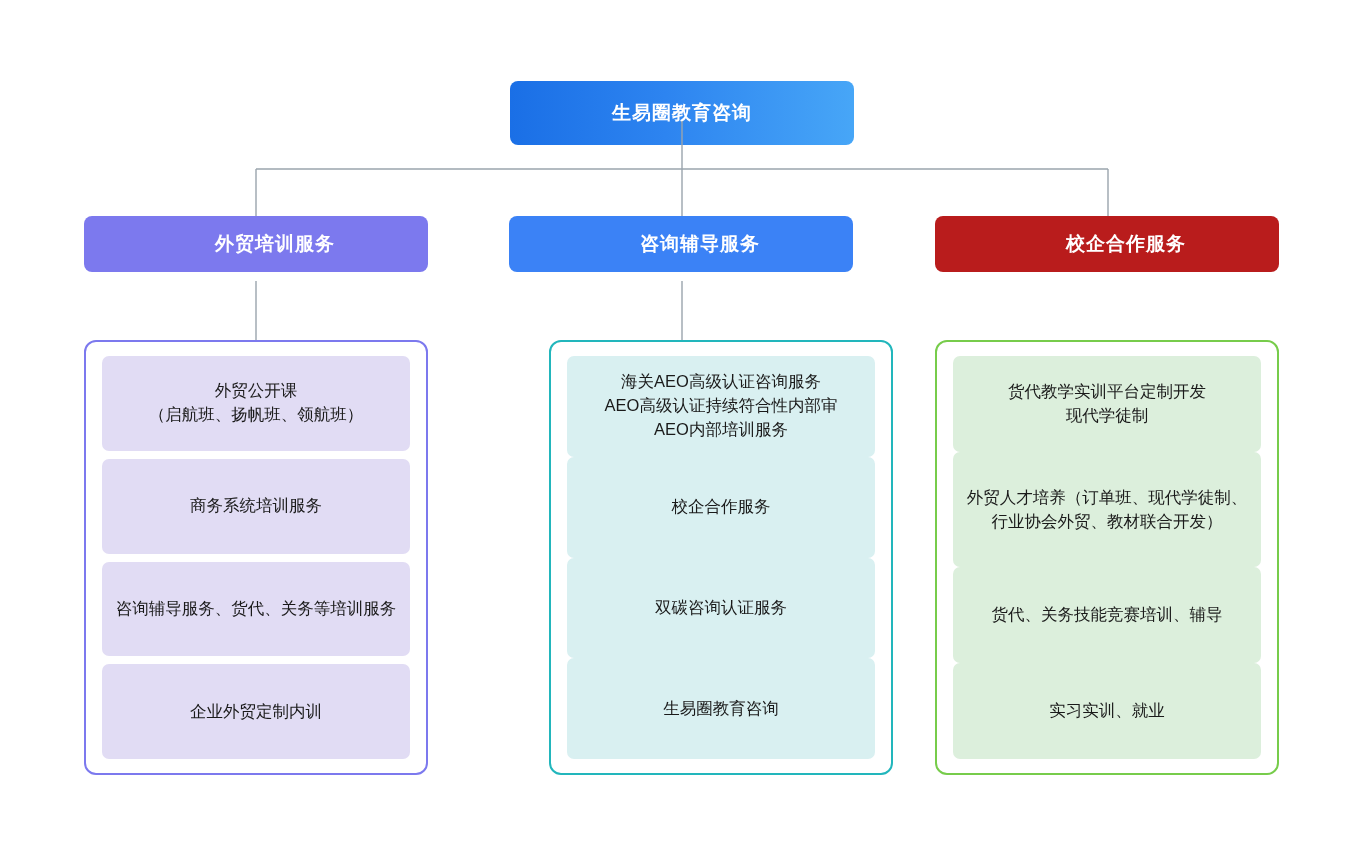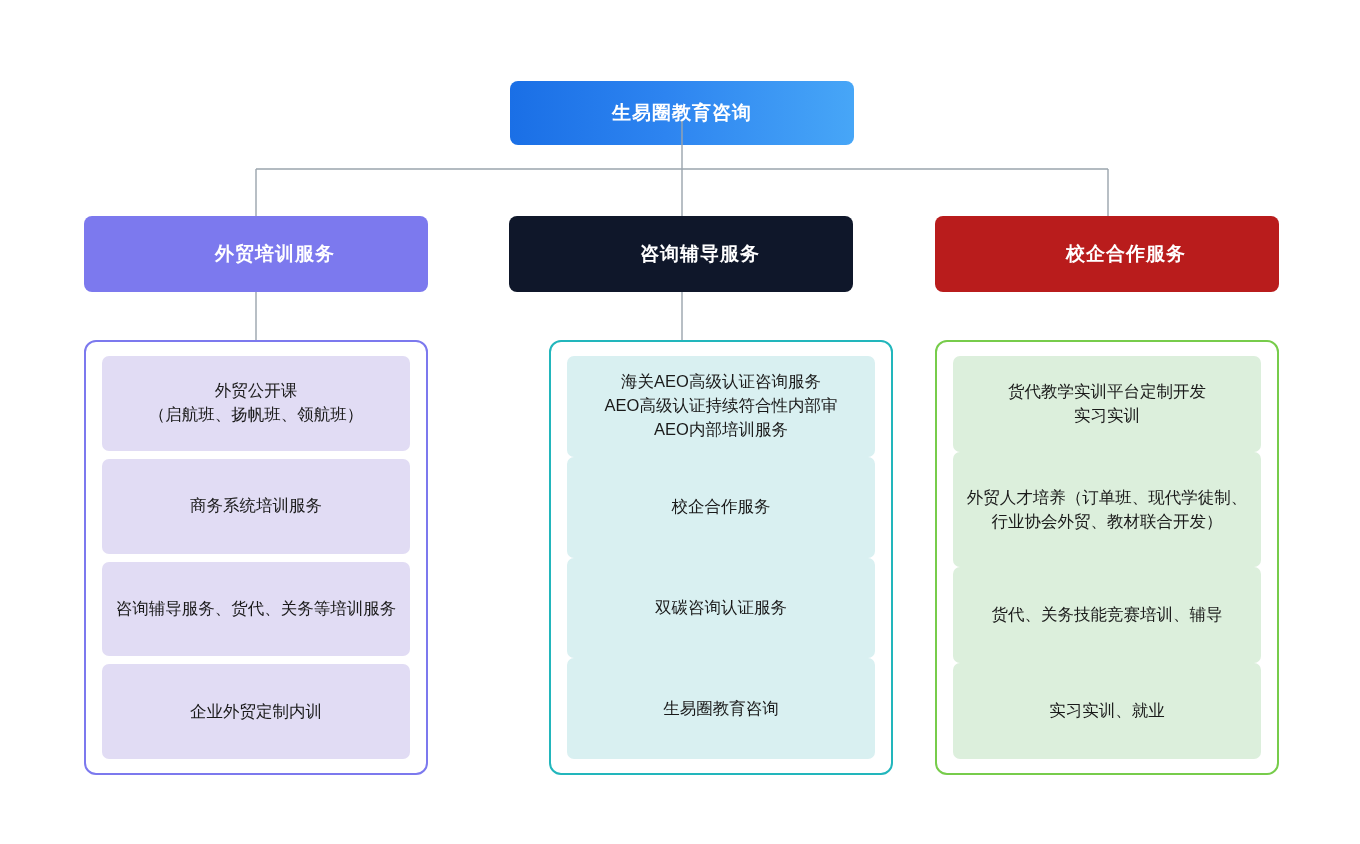--- a/index.html
+++ b/index.html
@@ -54,21 +54,21 @@
     position: absolute;
     top: 216px;
     width: 344px;
   }
   .col-0 { left: 84px; }
   .col-1 { left: 509px; }
   .col-2 { left: 935px; }
 
   .col-header {
     width: 344px;
-    height: 76px;
+    height: 56px;
     border-radius: 8px;
     display: flex;
     align-items: center;
     justify-content: center;
     color: #ffffff;
     font-size: 19px;
     font-weight: bold;
     letter-spacing: 1px;
     padding-left: 38px;
   }
@@ -99,21 +99,21 @@
     line-height: 1.45;
     padding: 10px 12px;
     white-space: pre-line;
   }
 
   
   .col-0 .col-header { background: #7c79ee; }
   .col-0 .col-group  { border-color: #7c79ee; gap: 8px; }
   .col-0 .item-card  { background: #e1dcf4; }
 
-  .col-1 .col-header { background: #0f172a; }
+  .col-1 .col-header { background: #3b82f6; }
   .col-1 .col-group  { border-color: #22b6bc; margin-left: 40px; }
   .col-1 .item-card  { background: #d9f0f1; }
 
   .col-2 .col-header { background: #b91c1c; }
   .col-2 .col-group  { border-color: #77cc4b; }
   .col-2 .item-card  { background: #dcefdc; }
 </style>
 </head>
 <body>
 
@@ -155,20 +155,20 @@
       <div class="item-card" style="flex:1">校企合作服务</div>
       <div class="item-card" style="flex:1">双碳咨询认证服务</div>
       <div class="item-card" style="flex:1">生易圈教育咨询</div>
     </div>
   </div>
 
   <div class="column col-2">
     <div class="col-header">校企合作服务</div>
     <div class="col-group">
       <div class="item-card" style="flex:1">货代教学实训平台定制开发
-实习实训</div>
+现代学徒制</div>
       <div class="item-card" style="flex:1.25">外贸人才培养（订单班、现代学徒制、行业协会外贸、教材联合开发）</div>
       <div class="item-card" style="flex:1">货代、关务技能竞赛培训、辅导</div>
       <div class="item-card" style="flex:1">实习实训、就业</div>
     </div>
   </div>
 
 </div>
 
 </body></html>

